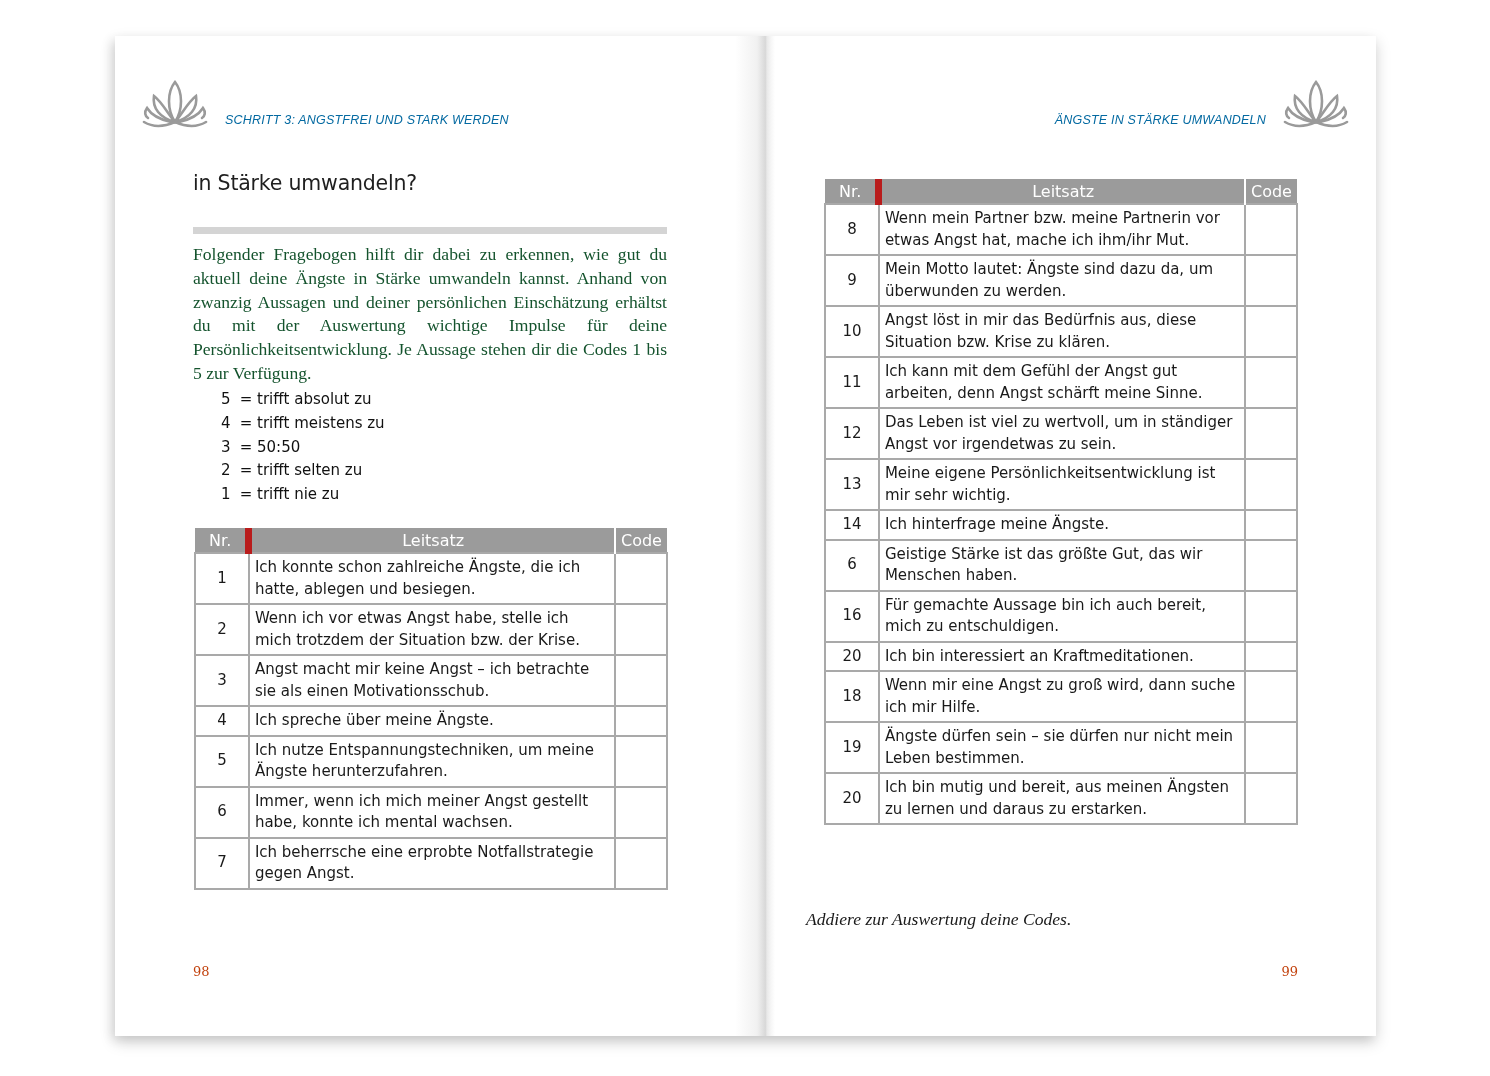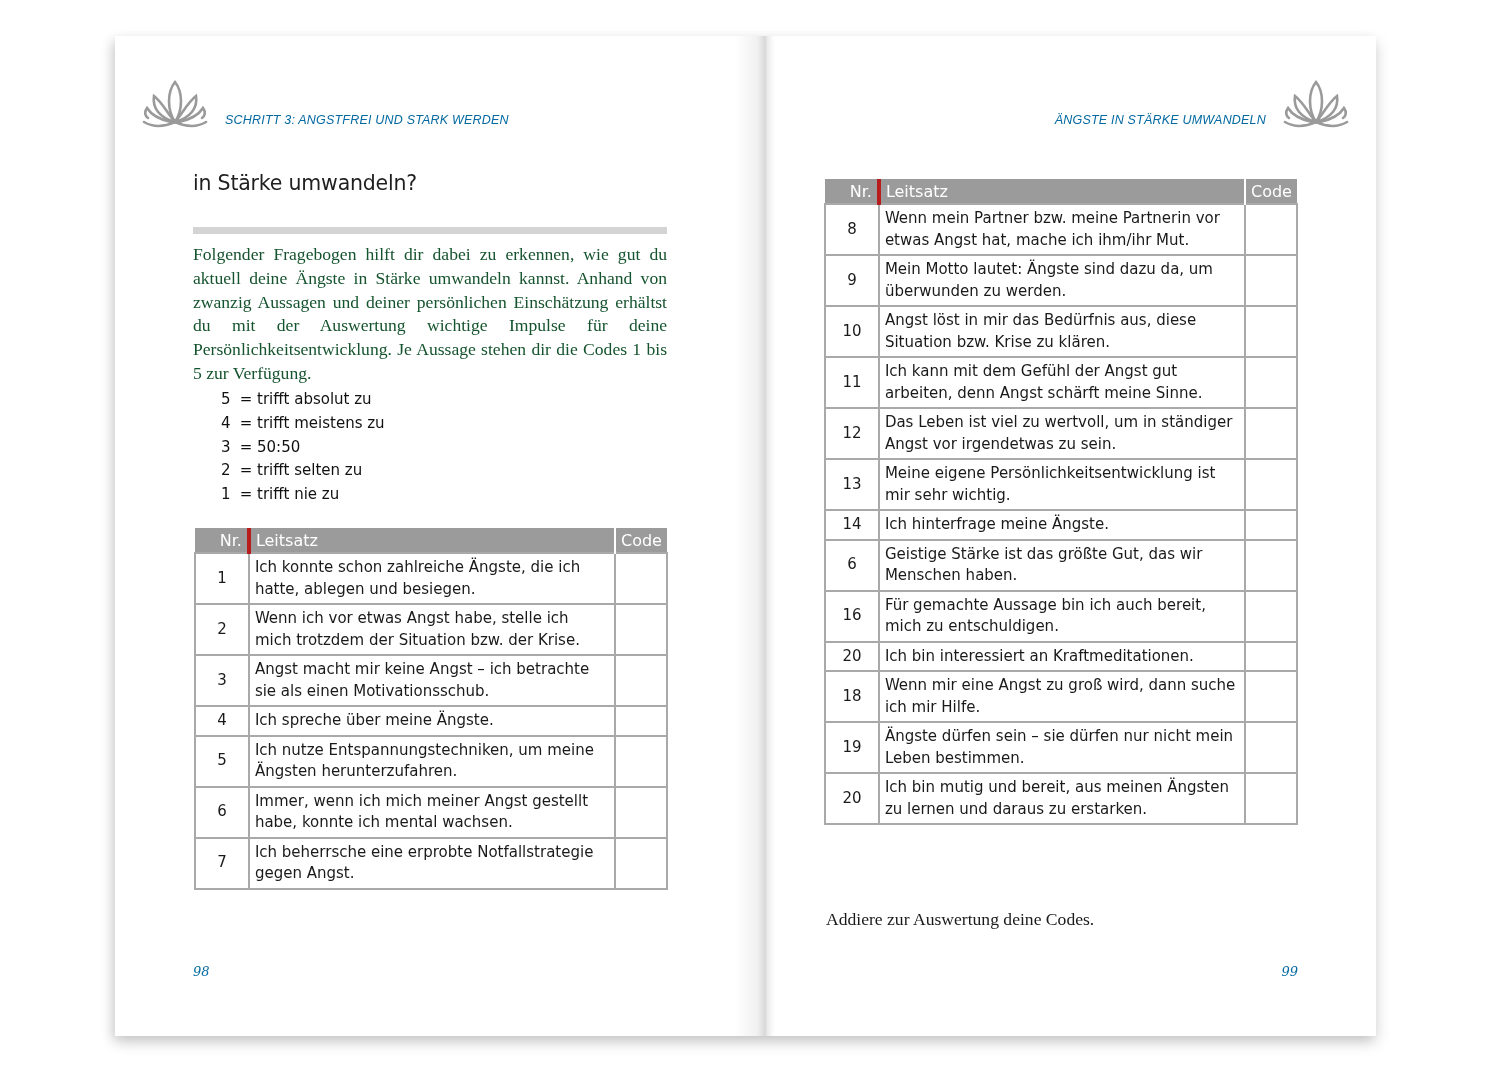--- a/index.html
+++ b/index.html
@@ -14,31 +14,31 @@
   .running-head { position:absolute; top:77px; font-size:12.5px; font-style:italic; letter-spacing:0.2px; color:#0369a1; font-family:"Liberation Sans", sans-serif; }
   .lotus { position:absolute; top:42px; width:70px; height:52px; }
   .h1 { position:absolute; left:78px; top:134px; width:470px; font-size:20.5px; line-height:26px; color:#1f1f1f; font-family:"DejaVu Sans", sans-serif; font-weight:normal; letter-spacing:-0.2px; }
   .rule { position:absolute; left:78px; top:191px; width:474px; height:7px; background:#d4d4d4; }
   .intro { position:absolute; left:78px; top:207px; width:474px; font-family:"Liberation Serif", serif; font-size:17.6px; line-height:23.8px; text-align:justify; color:#14532d; }
   .codes { position:absolute; left:106px; top:352px; font-family:"DejaVu Sans", sans-serif; font-size:15px; line-height:23.8px; color:#111; }
   .codes .row { display:flex; }
   .codes .num { width:14px; text-align:left; }
   .codes .eq { width:22px; text-align:center; }
   table.q { position:absolute; border-collapse:collapse; font-family:"DejaVu Sans", sans-serif; font-size:15px; color:#1a1a1a; }
-  table.q th { background:#9b9b9b; color:#fff; font-weight:normal; text-align:left; height:24px; padding:0 5px; font-size:16px; border:none; }
-  table.q th.nr { text-align:right; border-right:4px solid #b91c1c; }
+  table.q th { background:#9b9b9b; color:#fff; font-weight:normal; text-align:center; height:24px; padding:0 5px; font-size:16px; border:none; }
+  table.q th.nr { text-align:center; border-right:7px solid #b91c1c; }
   table.q th.code { border-left:2px solid #fff; }
   table.q td { border:2px solid #a9a9a9; padding:3px 5px; line-height:21.5px; vertical-align:middle; }
   table.q td.nr { text-align:center; width:42px; }
   table.q td.text { width:355px;margin-left:24px; }
   table.q td.code { width:40px; }
   .left table.q { left:79px; top:492px; width:474px; }
   .right table.q { left:78px; top:143px; width:474px; }
-  .foot { position:absolute; left:80px; top:873px; font-family:"Liberation Serif", serif; font-size:17.6px; }
-  .pageno { position:absolute; top:928px; font-style:italic; font-family:"DejaVu Serif", serif; font-size:13px; color:#0369a1; }
+  .foot { position:absolute; left:60px; top:873px; font-family:"Liberation Serif", serif; font-size:17.6px;font-style:italic; }
+  .pageno { position:absolute; top:928px; font-family:"DejaVu Serif", serif; font-size:13px; color:#c2410c; }
 </style>
 </head>
 <body>
 
 <div class="spread">
   <div class="gutter"></div>
 
   <div class="page left">
     <svg class="lotus" style="left:25px;" viewBox="0 0 70 52">
       <g fill="none" stroke="#9a9a9a" stroke-width="2.6" stroke-linecap="round">
@@ -111,21 +111,21 @@
             <td class="text">Angst macht mir keine Angst – ich betrachte sie als einen Motivationsschub.</td>
             <td class="code"></td>
           </tr>
           <tr>
             <td class="nr">4</td>
             <td class="text">Ich spreche über meine Ängste.</td>
             <td class="code"></td>
           </tr>
           <tr>
             <td class="nr">5</td>
-            <td class="text">Ich nutze Entspannungstechniken, um meine Ängsten herunterzufahren.</td>
+            <td class="text">Ich nutze Entspannungstechniken, um meine Ängste herunterzufahren.</td>
             <td class="code"></td>
           </tr>
           <tr>
             <td class="nr">6</td>
             <td class="text">Immer, wenn ich mich meiner Angst gestellt habe, konnte ich mental wachsen.</td>
             <td class="code"></td>
           </tr>
           <tr>
             <td class="nr">7</td>
             <td class="text">Ich beherrsche eine erprobte Notfallstrategie gegen Angst.</td>

